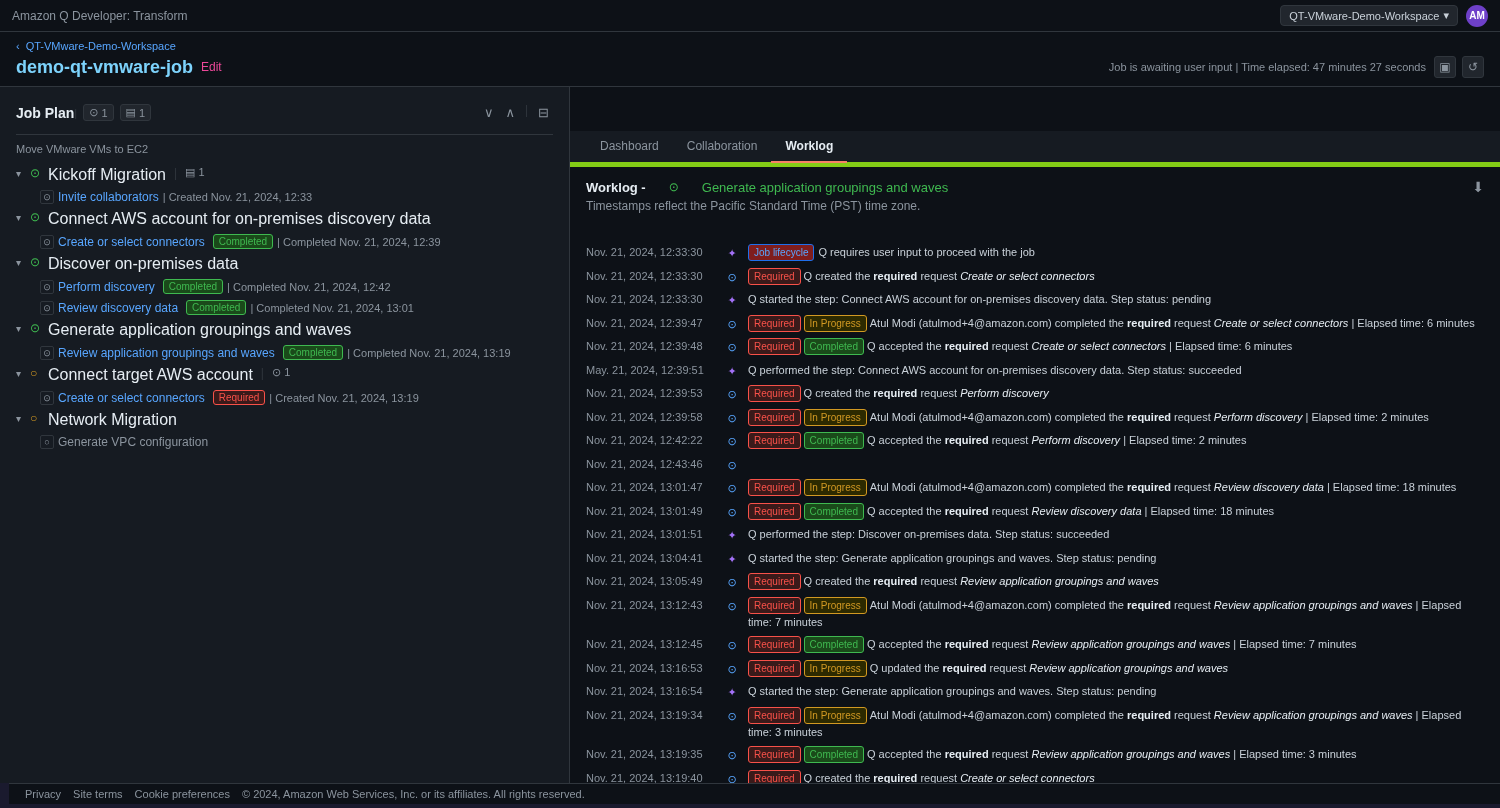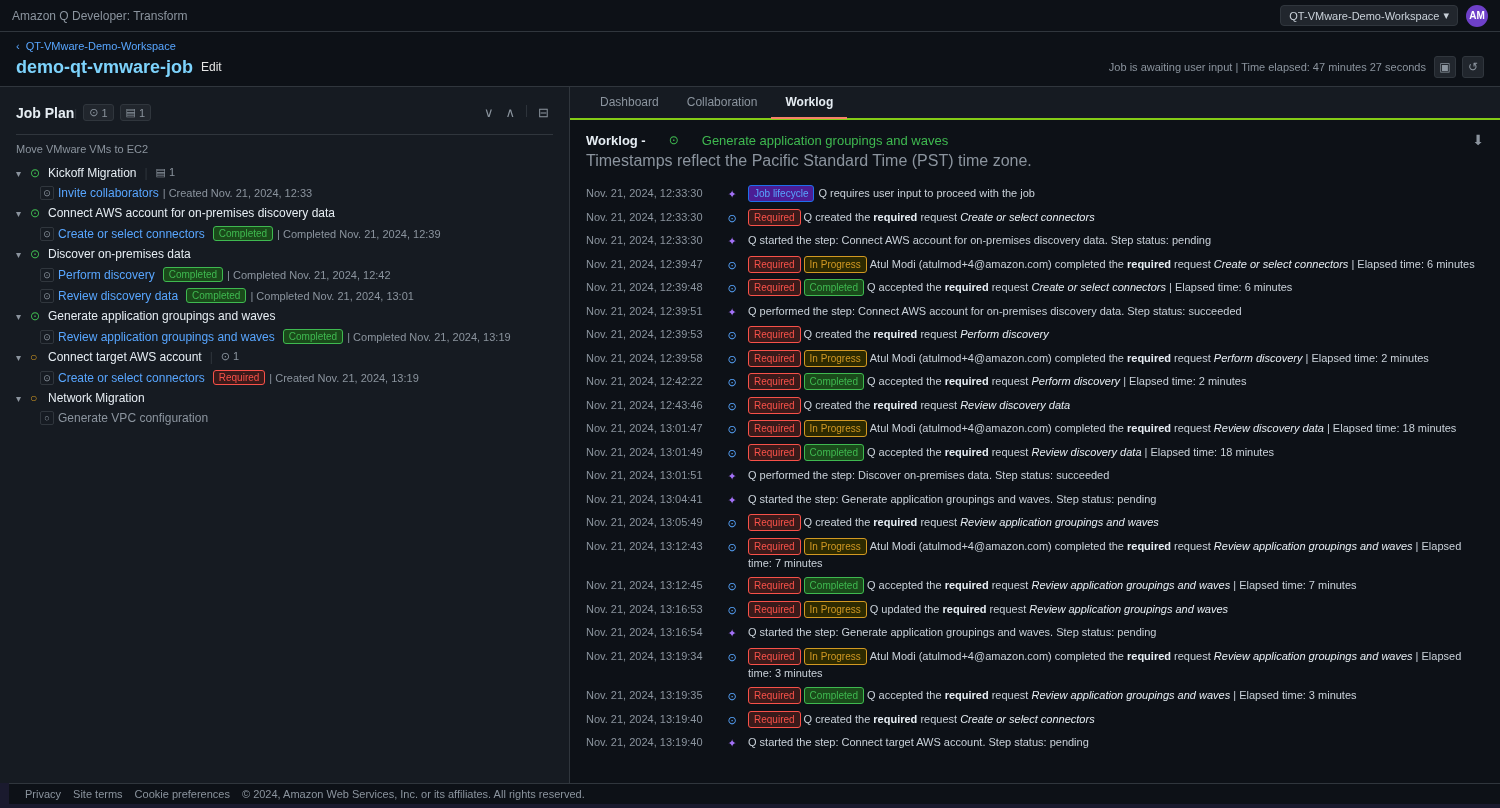--- a/index.html
+++ b/index.html
@@ -74,21 +74,21 @@
       display: flex;
       align-items: center;
       gap: 8px;
     }
     .job-title {
       font-size: 18px;
       font-weight: 600;
       color: #7dd3fc;
     }
     .edit-link {
-      color: #e5e5e5;
+      color: #ec4899;
       font-size: 12px;
       cursor: pointer;
       text-decoration: none;
     }
     .job-status-info {
       margin-left: auto;
       font-size: 11px;
       color: #8b949e;
       display: flex;
       align-items: center;
@@ -197,21 +197,21 @@
       min-width: 10px;
     }
     .tree-icon {
       min-width: 14px;
       font-size: 12px;
     }
     .tree-icon.green { color: #3fb950; }
     .tree-icon.yellow { color: #d29922; }
     .tree-label {
       color: #e6edf3;
-      font-size: 12px;
+      font-size: 16px;
       font-weight: 500;
     }
     .badge {
       display: inline-flex;
       align-items: center;
       border-radius: 3px;
       padding: 1px 5px;
       font-size: 10px;
       font-weight: 500;
       margin-left: 4px;
@@ -259,23 +259,24 @@
       flex: 1;
       background: #0d1117;
       overflow: hidden;
       display: flex;
       flex-direction: column;
     }
 
     
     .tabs-bar {
       display: flex;
-      border-bottom: 2px solid #84cc16;
+      border-bottom: 5px solid #84cc16;
       padding: 0 16px;
       background: #161b22;
+      margin-top: 44px;
     }
     .tab {
       padding: 8px 14px;
       font-size: 12px;
       color: #8b949e;
       cursor: pointer;
       border-bottom: 2px solid transparent;
       margin-bottom: -1px;
     }
     .tab.active {
@@ -311,23 +312,23 @@
     }
     .download-btn {
       margin-left: auto;
       background: none;
       border: none;
       color: #8b949e;
       cursor: pointer;
       font-size: 14px;
     }
     .timezone-note {
-      font-size: 16px;
-      color: #8b949e;
-      margin-bottom: 12px;
+      font-size: 12px;
+      color: #8b949e;
+      margin-bottom: 28px;
     }
 
     
     .log-entry {
       display: flex;
       align-items: flex-start;
       gap: 8px;
       padding: 3px 0;
       font-size: 11px;
       line-height: 1.5;
@@ -350,21 +351,21 @@
       flex: 1;
       color: #c9d1d9;
       font-size: 11px;
     }
     .log-body strong { color: #e6edf3; }
     .log-body em { font-style: italic; color: #e6edf3; }
 
     .tag-lifecycle {
       display: inline-flex;
       align-items: center;
-      background: #4c1d95;
+      background: #7f1d1d;
       color: #58a6ff;
       border: 1px solid #1f6feb;
       border-radius: 3px;
       padding: 0 5px;
       font-size: 10px;
       margin-right: 4px;
     }
     .tag-required {
       display: inline-flex;
       align-items: center;
@@ -606,21 +607,21 @@
             <span class="log-timestamp">Nov. 21, 2024, 12:39:47</span>
             <span class="log-icon robot">⊙</span>
             <div class="log-body"><span class="tag-required">Required</span><span class="tag-inprogress">In Progress</span>Atul Modi (atulmod+4@amazon.com) completed the <strong>required</strong> request <em>Create or select connectors</em> | Elapsed time: 6 minutes</div>
           </div>
           <div class="log-entry">
             <span class="log-timestamp">Nov. 21, 2024, 12:39:48</span>
             <span class="log-icon robot">⊙</span>
             <div class="log-body"><span class="tag-required">Required</span><span class="tag-completed">Completed</span>Q accepted the <strong>required</strong> request <em>Create or select connectors</em> | Elapsed time: 6 minutes</div>
           </div>
           <div class="log-entry">
-            <span class="log-timestamp">Nov. 21, 2024, 12:39:51</span>
+            <span class="log-timestamp">May. 21, 2024, 12:39:51</span>
             <span class="log-icon sparkle">✦</span>
             <div class="log-body">Q performed the step: Connect AWS account for on-premises discovery data. Step status: succeeded</div>
           </div>
           <div class="log-entry">
             <span class="log-timestamp">Nov. 21, 2024, 12:39:53</span>
             <span class="log-icon robot">⊙</span>
             <div class="log-body"><span class="tag-required">Required</span>Q created the <strong>required</strong> request <em>Perform discovery</em></div>
           </div>
           <div class="log-entry">
             <span class="log-timestamp">Nov. 21, 2024, 12:39:58</span>
@@ -628,21 +629,20 @@
             <div class="log-body"><span class="tag-required">Required</span><span class="tag-inprogress">In Progress</span>Atul Modi (atulmod+4@amazon.com) completed the <strong>required</strong> request <em>Perform discovery</em> | Elapsed time: 2 minutes</div>
           </div>
           <div class="log-entry">
             <span class="log-timestamp">Nov. 21, 2024, 12:42:22</span>
             <span class="log-icon robot">⊙</span>
             <div class="log-body"><span class="tag-required">Required</span><span class="tag-completed">Completed</span>Q accepted the <strong>required</strong> request <em>Perform discovery</em> | Elapsed time: 2 minutes</div>
           </div>
           <div class="log-entry">
             <span class="log-timestamp">Nov. 21, 2024, 12:43:46</span>
             <span class="log-icon robot">⊙</span>
-            <div class="log-body"><span class="tag-required">Required</span>Q created the <strong>required</strong> request <em>Review discovery data</em></div>
           </div>
           <div class="log-entry">
             <span class="log-timestamp">Nov. 21, 2024, 13:01:47</span>
             <span class="log-icon robot">⊙</span>
             <div class="log-body"><span class="tag-required">Required</span><span class="tag-inprogress">In Progress</span>Atul Modi (atulmod+4@amazon.com) completed the <strong>required</strong> request <em>Review discovery data</em> | Elapsed time: 18 minutes</div>
           </div>
           <div class="log-entry">
             <span class="log-timestamp">Nov. 21, 2024, 13:01:49</span>
             <span class="log-icon robot">⊙</span>
             <div class="log-body"><span class="tag-required">Required</span><span class="tag-completed">Completed</span>Q accepted the <strong>required</strong> request <em>Review discovery data</em> | Elapsed time: 18 minutes</div>

